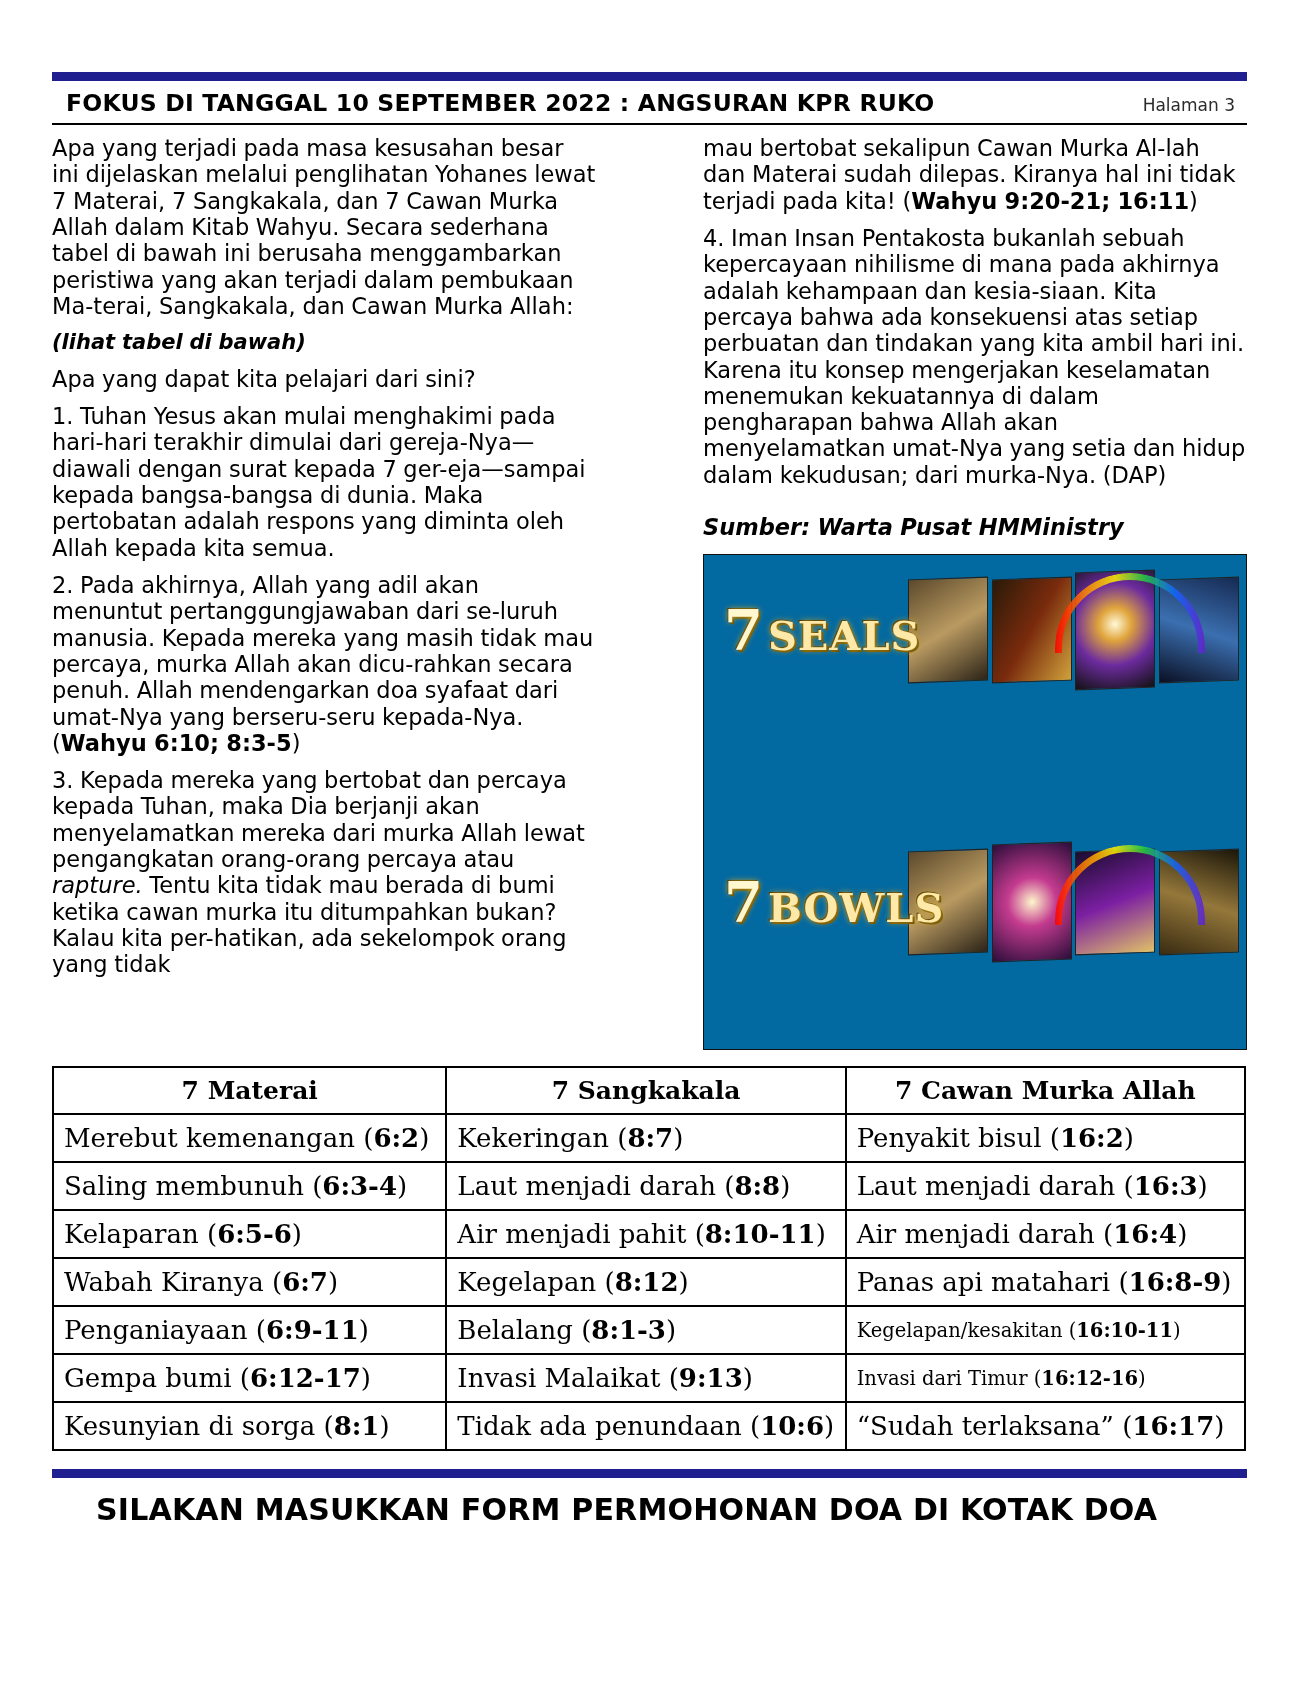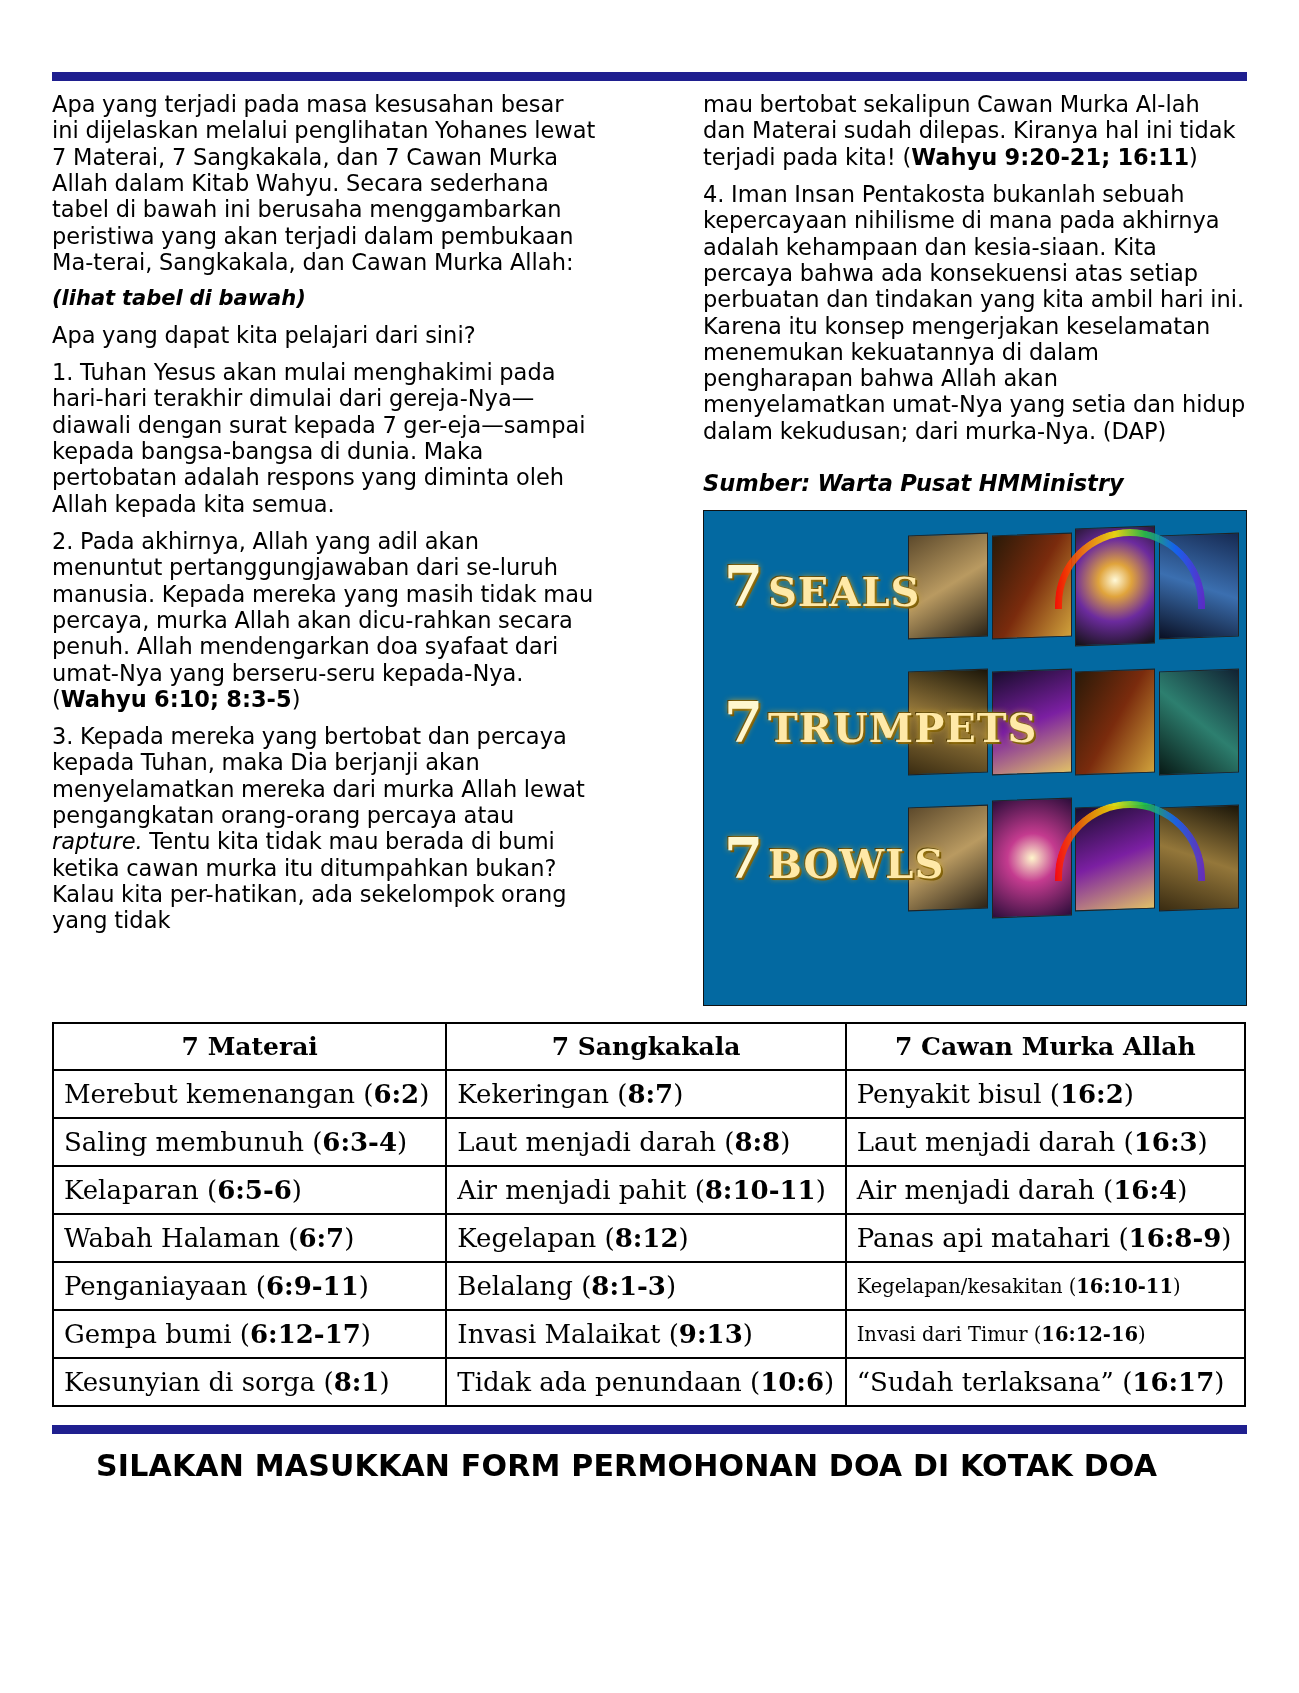--- a/index.html
+++ b/index.html
@@ -210,20 +210,24 @@
     letter-spacing: 0.2px;
   }
 </style>
 </head>
 <body>
 
 <div class="page">
 
   <div class="top-rule"></div>
 
+  <div class="header-row">
+    <div class="header-title">FOKUS DI TANGGAL 10 SEPTEMBER 2022 :  ANGSURAN KPR RUKO</div>
+    <div class="header-page">Halaman 3</div>
+  </div>
 
   <div class="columns">
 
     <div class="col">
       <p>Apa yang terjadi pada masa kesusahan besar ini dijelaskan melalui penglihatan Yohanes lewat 7 Materai, 7 Sangkakala, dan 7 Cawan Murka Allah dalam Kitab Wahyu. Secara sederhana tabel di bawah ini berusaha menggambarkan peristiwa yang akan terjadi dalam pembukaan Ma-terai, Sangkakala, dan Cawan Murka Allah:</p>
       <p class="italbold">(lihat tabel di bawah)</p>
       <p>Apa yang dapat kita pelajari dari sini?</p>
       <p>1. Tuhan Yesus akan mulai menghakimi pada hari-hari terakhir dimulai dari gereja-Nya—diawali dengan surat kepada 7 ger-eja—sampai kepada bangsa-bangsa di dunia. Maka pertobatan adalah respons yang diminta oleh Allah kepada kita semua.</p>
       <p><span>2. Pada akhirnya, Allah yang adil akan menuntut pertanggungjawaban dari se-luruh manusia. Kepada mereka yang masih tidak mau percaya, murka Allah akan dicu-rahkan secara penuh. Allah mendengarkan doa syafaat dari umat-Nya yang berseru-seru kepada-Nya. (</span><b>Wahyu 6:10; 8:3-5</b><span>)</span></p>
       <p><span>3. Kepada mereka yang bertobat dan percaya kepada Tuhan, maka Dia berjanji akan menyelamatkan mereka dari murka Allah lewat pengangkatan orang-orang percaya atau </span><i>rapture.</i><span> Tentu kita tidak mau berada di bumi ketika cawan murka itu ditumpahkan bukan? Kalau kita per-hatikan, ada sekelompok orang yang tidak</span></p>
@@ -236,29 +240,20 @@
 
       <div class="figure">
         <div class="fig-row r1">
           <div class="fig-label"><span class="num">7</span><span>SEALS</span></div>
           <div class="fig-thumbs">
             <div class="thumb t1"></div>
             <div class="thumb t2"></div>
             <div class="thumb t3"></div>
             <div class="thumb t4"></div>
             <div class="rainbow-arc"></div>
-          </div>
-        </div>
-        <div class="fig-row r2">
-          <div class="fig-label"><span class="num">7</span><span>TRUMPETS</span></div>
-          <div class="fig-thumbs">
-            <div class="thumb t5"></div>
-            <div class="thumb t6"></div>
-            <div class="thumb t2"></div>
-            <div class="thumb t8"></div>
           </div>
         </div>
         <div class="fig-row r3">
           <div class="fig-label"><span class="num">7</span><span>BOWLS</span></div>
           <div class="fig-thumbs">
             <div class="thumb t1"></div>
             <div class="thumb t7"></div>
             <div class="thumb t6"></div>
             <div class="thumb t5"></div>
             <div class="rainbow-arc"></div>
@@ -292,21 +287,21 @@
             <td><span>Saling membunuh (</span><b>6:3-4</b><span>)</span></td>
             <td><span>Laut menjadi darah (</span><b>8:8</b><span>)</span></td>
             <td><span>Laut menjadi darah (</span><b>16:3</b><span>)</span></td>
           </tr>
           <tr>
             <td><span>Kelaparan (</span><b>6:5-6</b><span>)</span></td>
             <td><span>Air menjadi pahit (</span><b>8:10-11</b><span>)</span></td>
             <td><span>Air menjadi darah (</span><b>16:4</b><span>)</span></td>
           </tr>
           <tr>
-            <td><span>Wabah Halaman (</span><b>6:7</b><span>)</span></td>
+            <td><span>Wabah Kiranya (</span><b>6:7</b><span>)</span></td>
             <td><span>Kegelapan (</span><b>8:12</b><span>)</span></td>
             <td><span>Panas api matahari (</span><b>16:8-9</b><span>)</span></td>
           </tr>
           <tr>
             <td><span>Penganiayaan (</span><b>6:9-11</b><span>)</span></td>
             <td><span>Belalang (</span><b>8:1-3</b><span>)</span></td>
             <td class="small"><span>Kegelapan/kesakitan (</span><b>16:10-11</b><span>)</span></td>
           </tr>
           <tr>
             <td><span>Gempa bumi (</span><b>6:12-17</b><span>)</span></td>

